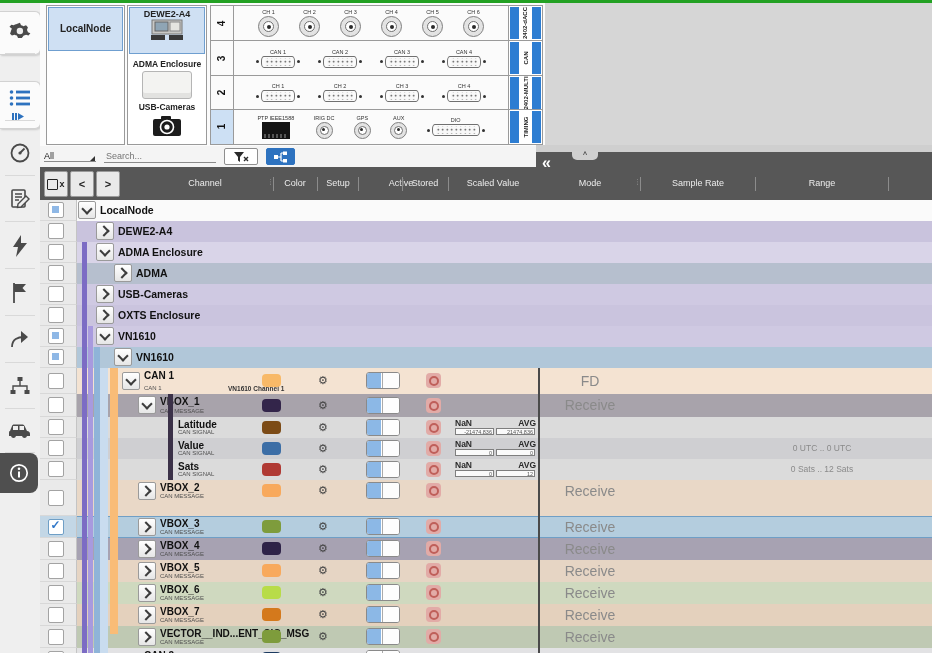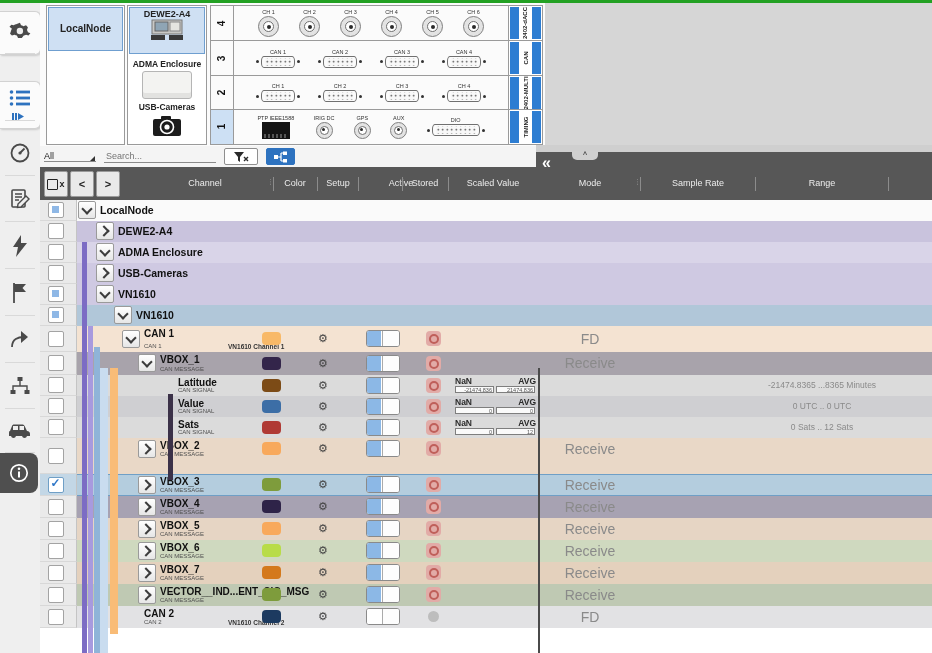--- a/index.html
+++ b/index.html
@@ -475,28 +475,48 @@
         <div class="rowbg" style="background: rgb(217, 212, 232);"></div>
         <div class="cbxcell">
           <div class="chk"></div>
         </div>
         <div class="exp open" style="left: 56px; top: 1px;">
           <span class="ch"></span>
         </div>
         <span class="nm" style="left: 78px; line-height: 21px; font-size: 10.5px;">ADMA Enclosure</span>
       </div>
       <div class="row" style="height: 21px;">
+        <div class="rowbg" style="background: rgb(182, 191, 206);"></div>
+        <div class="cbxcell">
+          <div class="chk"></div>
+        </div>
+        <div class="exp closed" style="left: 74px; top: 1px;">
+          <span class="ch"></span>
+        </div>
+        <span class="nm" style="left: 96px; line-height: 21px; font-size: 10.5px;">ADMA</span>
+      </div>
+      <div class="row" style="height: 21px;">
         <div class="rowbg" style="background: rgb(207, 201, 226);"></div>
         <div class="cbxcell">
           <div class="chk"></div>
         </div>
         <div class="exp closed" style="left: 56px; top: 1px;">
           <span class="ch"></span>
         </div>
         <span class="nm" style="left: 78px; line-height: 21px; font-size: 10.5px;">USB-Cameras</span>
+      </div>
+      <div class="row" style="height: 21px;">
+        <div class="rowbg" style="background: rgb(202, 196, 222);"></div>
+        <div class="cbxcell">
+          <div class="chk"></div>
+        </div>
+        <div class="exp closed" style="left: 56px; top: 1px;">
+          <span class="ch"></span>
+        </div>
+        <span class="nm" style="left: 78px; line-height: 21px; font-size: 10.5px;">OXTS Enclosure</span>
       </div>
       <div class="row" style="height: 21px;">
         <div class="rowbg" style="background: rgb(207, 201, 226);"></div>
         <div class="cbxcell">
           <div class="chk partial"></div>
         </div>
         <div class="exp open" style="left: 56px; top: 1px;">
           <span class="ch"></span>
         </div>
         <span class="nm" style="left: 78px; line-height: 21px; font-size: 10.5px;">VN1610</span>
@@ -563,21 +583,20 @@
           <div class="fillL"></div>
           <div class="knob"></div>
         </div>
         <div class="recring" style="top: 3px;"></div>
         <div class="scaled">
           <span class="sc-val">NaN</span>
           <span class="sc-stat">AVG</span>
           <span class="sc-box l">-21474.836</span>
           <span class="sc-box r">21474.836</span>
         </div>
-        <div class="rangecell" style="line-height: 21px;">-21474.8365 ...8365 Minutes</div>
       </div>
       <div class="row" style="height: 21px;">
         <div class="rowbg" style="background: rgb(207, 207, 210);"></div>
         <div class="cbxcell">
           <div class="chk"></div>
         </div>
         <span class="sub" style="left: 138px; top: 12px;">CAN SIGNAL</span>
         <span class="nm" style="left: 138px; top: 2px; font-size: 10px;">Value</span>
         <div class="sw" style="background: rgb(60, 110, 166); top: 4px;"></div>
         <div class="gear" style="top: 4px;">⚙</div>

